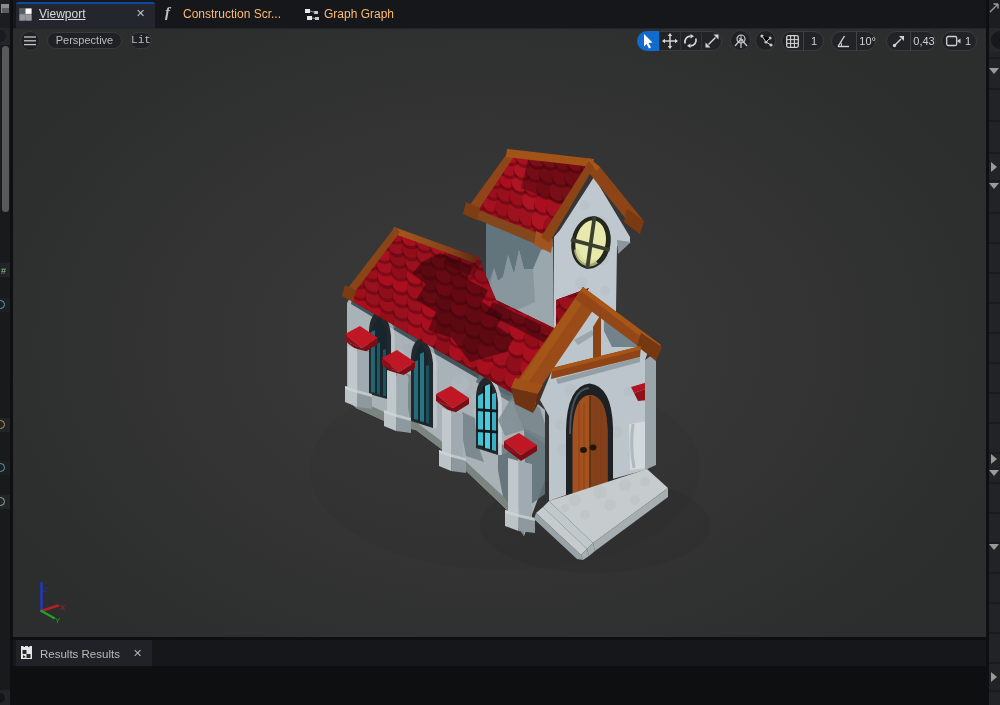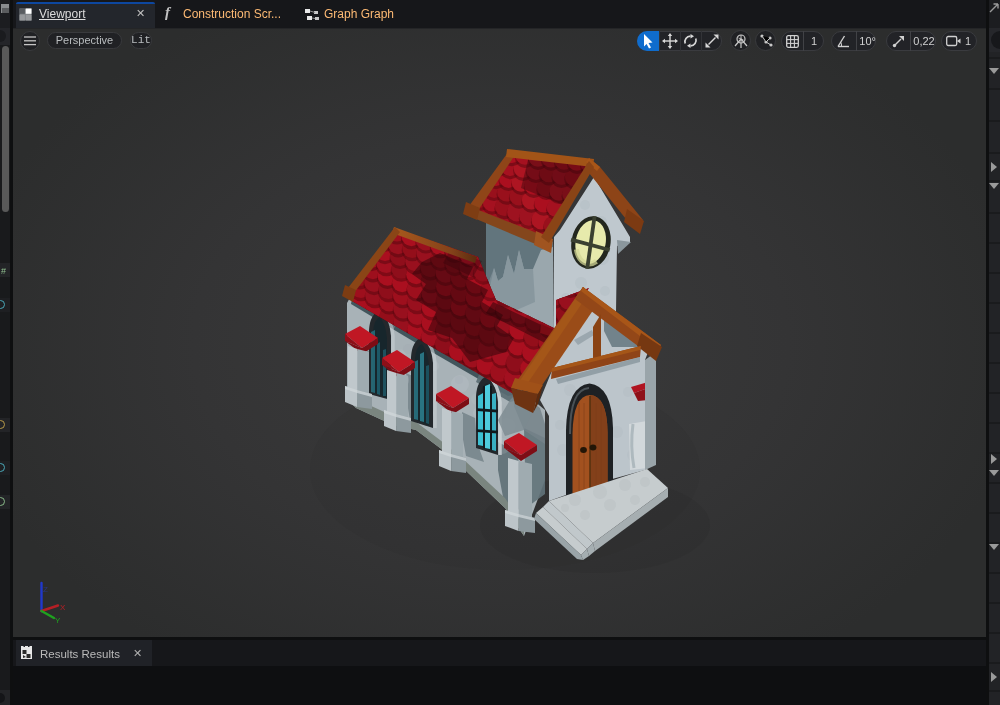--- a/index.html
+++ b/index.html
@@ -683,21 +683,21 @@
 <path d="M5.5 11.5 A 5.5 5.5 0 0 0 4.6 7.3" stroke="#d0d0d0" stroke-width="1.1" fill="none"></path>
     </svg>
 <div class="abs" style="left:858px;top:35px;width:18px;text-align:right;font-size:11px;color:#d0d0d0;">10°</div>
 <div class="abs" style="left:886px;top:31px;width:50px;height:20px;background:#222327;border:1px solid #3a3b3f;border-radius:10px;"></div>
     <div class="abs" style="left:910px;top:31px;width:1px;height:20px;background:#414246;"></div>
 <svg class="abs" style="left:892px;top:35px" width="13" height="13">
 <line x1="2.5" y1="10.5" x2="9" y2="4" stroke="#d0d0d0" stroke-width="1.4"></line>
 <path d="M12 1 L12 6 L7 1 Z" fill="#d0d0d0"></path>
 <circle cx="2.5" cy="10.5" r="1.7" fill="#d0d0d0"></circle>
     </svg>
-<div class="abs" style="left:912px;top:35px;width:24px;text-align:center;font-size:11px;color:#d0d0d0;">0,22</div>
+<div class="abs" style="left:912px;top:35px;width:24px;text-align:center;font-size:11px;color:#d0d0d0;">0,43</div>
 <div class="abs" style="left:941px;top:31px;width:36px;height:20px;background:#222327;border:1px solid #3a3b3f;border-radius:10px;"></div>
 <svg class="abs" style="left:946px;top:35px" width="16" height="12">
 <rect x="0.7" y="1.5" width="10" height="9" rx="1.5" stroke="#d0d0d0" stroke-width="1.3" fill="none"></rect>
 <path d="M11 6 L14.5 3.5 L14.5 8.5 Z" fill="#d0d0d0"></path>
     </svg>
 <div class="abs" style="left:962px;top:35px;width:12px;text-align:center;font-size:11px;color:#d0d0d0;">1</div>
 
   <div class="abs" id="lstrip"></div>
   <div class="abs" id="lsep"></div>
   <div class="abs" style="left:0;top:0;width:10px;height:28px;background:#1c1d20;"></div>

